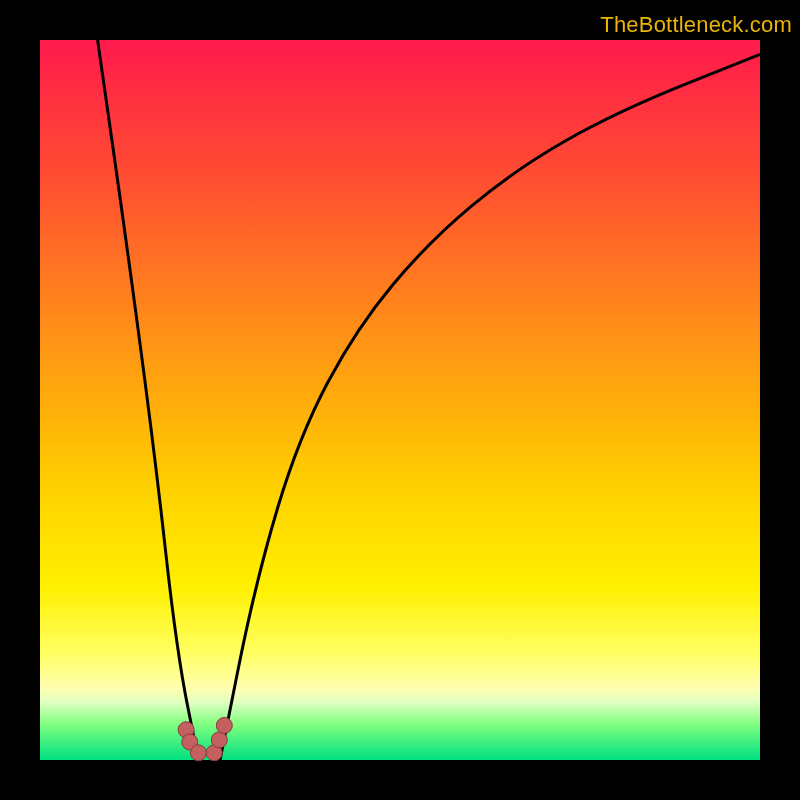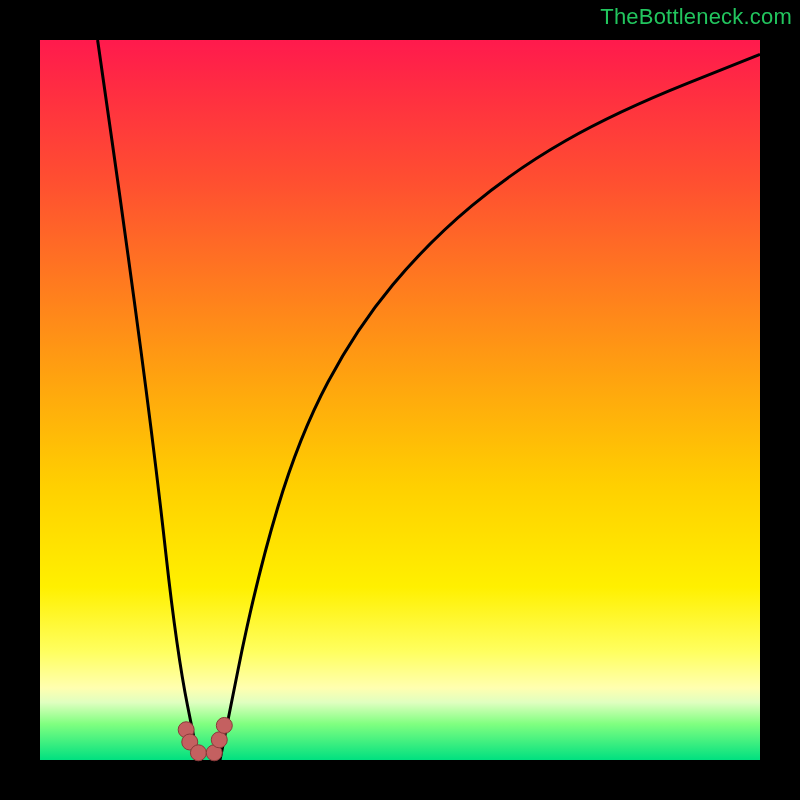--- a/index.html
+++ b/index.html
@@ -35,23 +35,23 @@
       #fff000 76%,
       #ffff60 85%,
       #ffffb0 90%,
       #e0ffc0 92%,
       #80ff80 95%,
       #00e080 100%
     );
   }
   .watermark {
     position: absolute;
-    top: 4px;
+    top: 12px;
     right: 8px;
-    color: #22c55e;
+    color: #eab308;
     font-size: 22px;
     letter-spacing: 0.2px;
   }
   svg.curve {
     position: absolute;
     left: 0;
     top: 0;
     width: 720px;
     height: 720px;
     overflow: visible;

